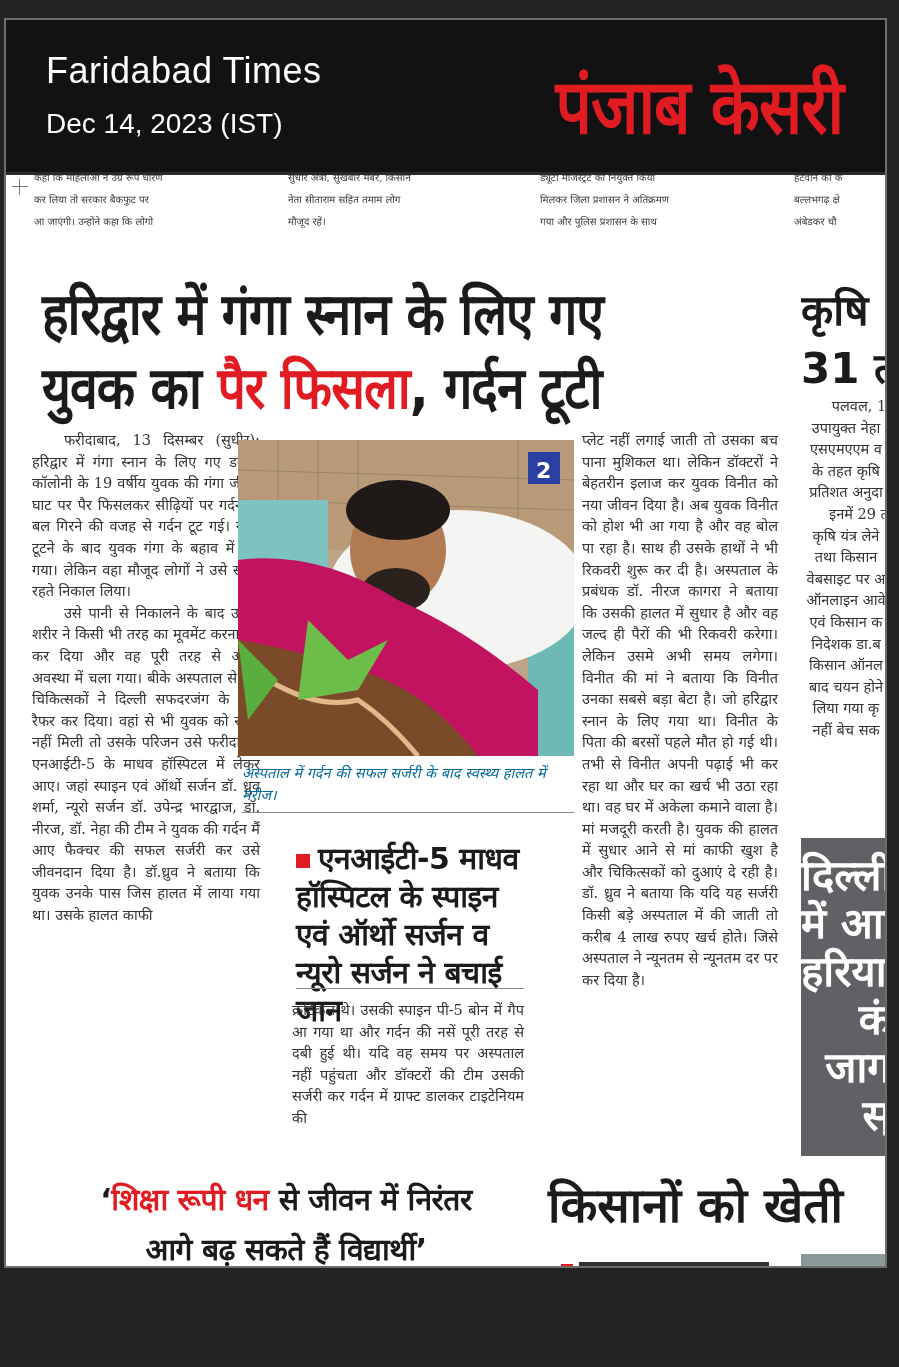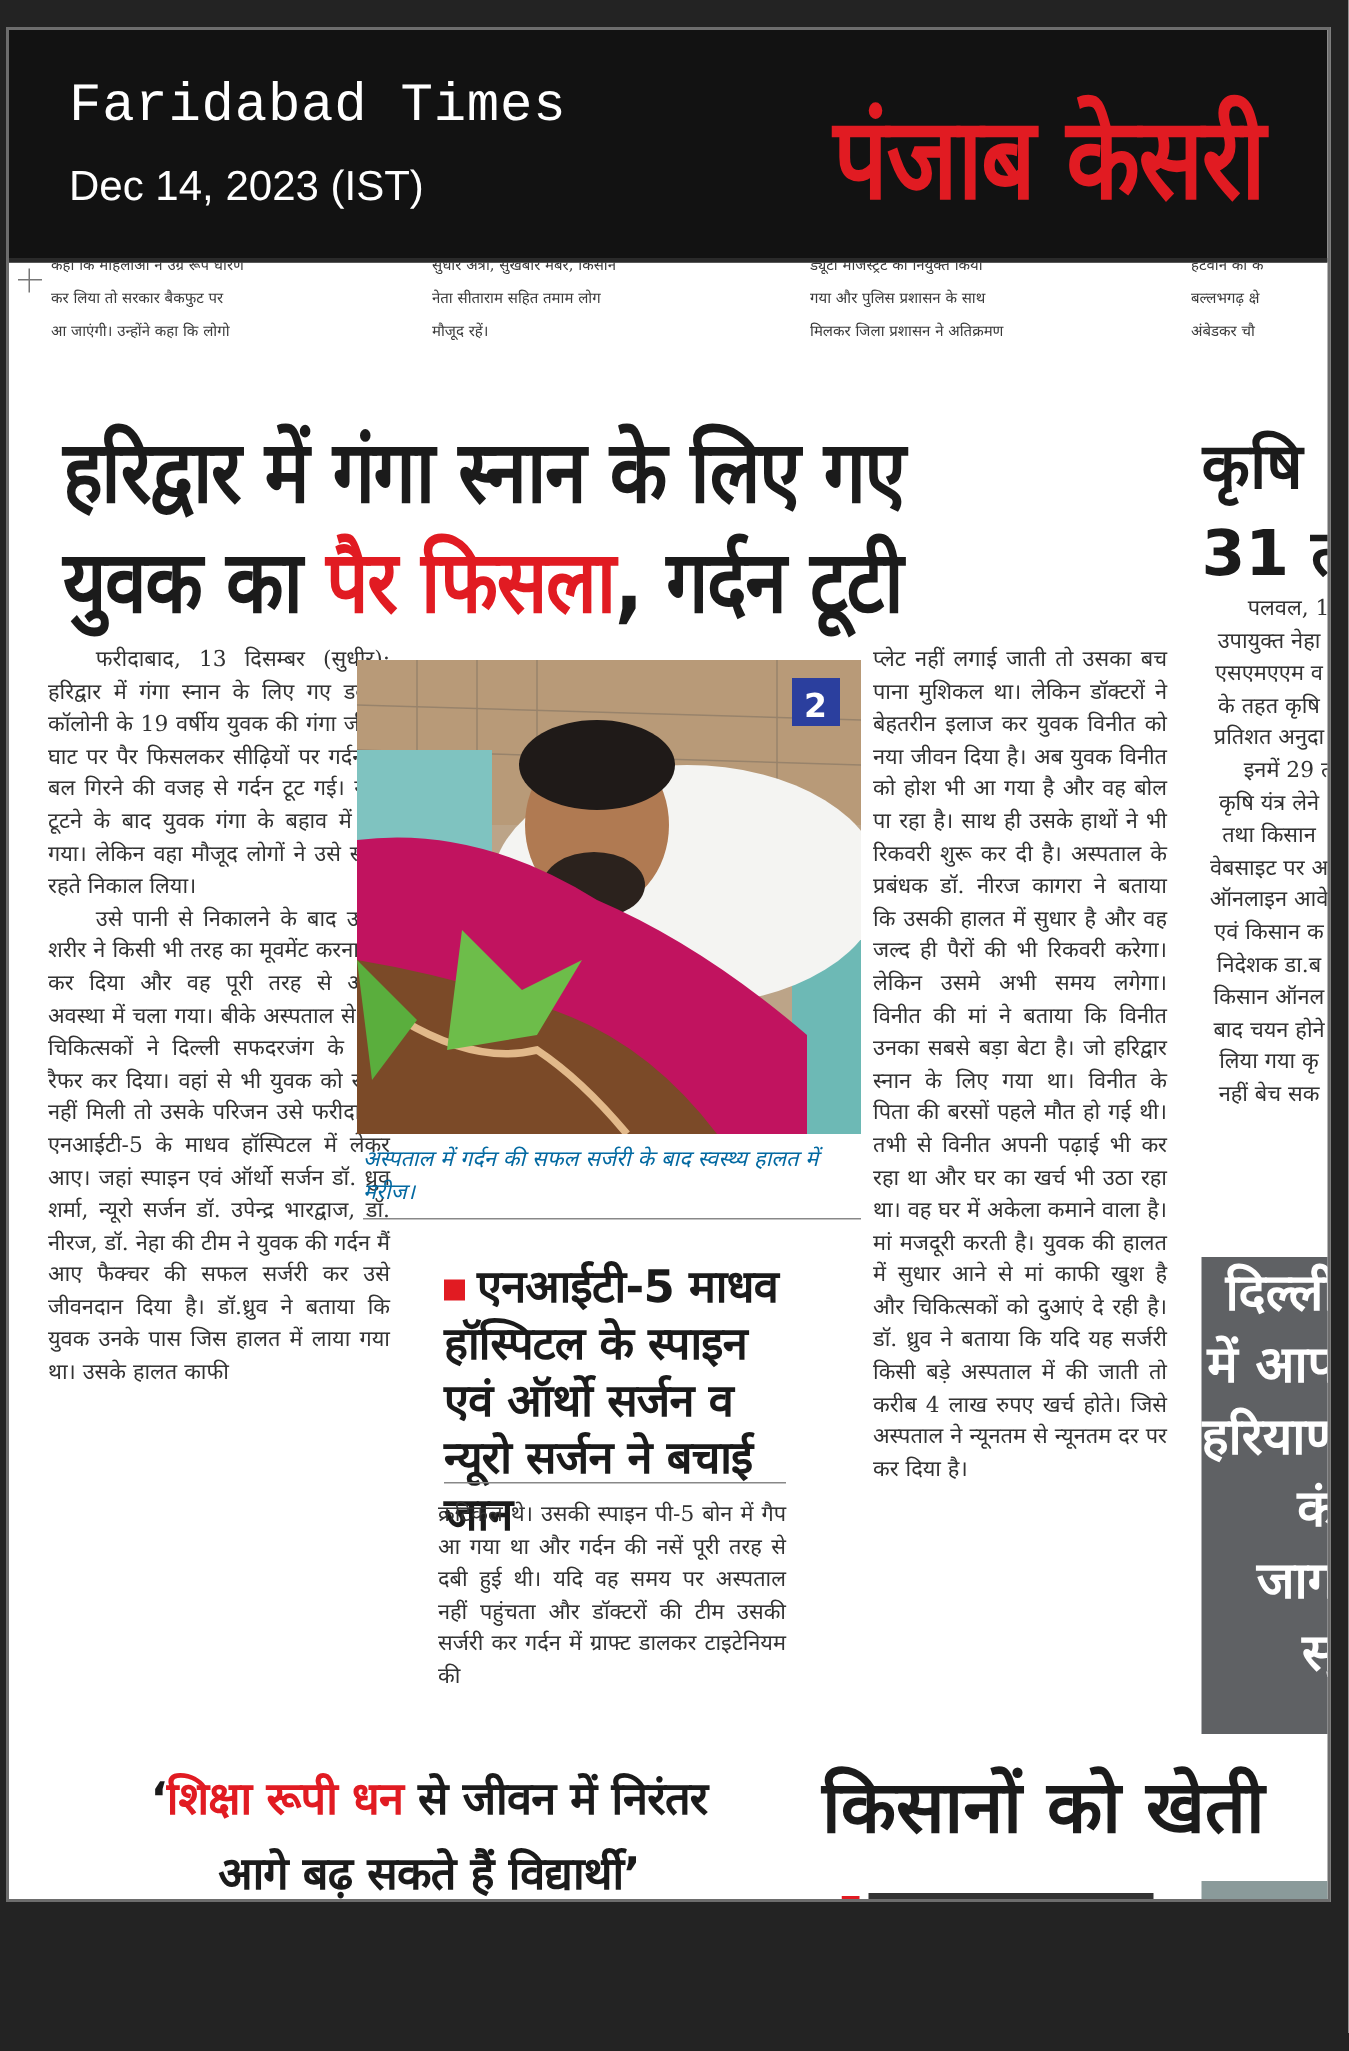--- a/index.html
+++ b/index.html
@@ -13,21 +13,21 @@
     position: absolute; left: 4px; top: 18px; width: 883px; height: 1250px;
     border: 2px solid #6d6d6d; background: #ffffff; overflow: hidden;
     box-sizing: border-box;
   }
   .masthead {
     position: absolute; left: 0; top: 0; width: 100%; height: 152px;
     background: #121212; border-bottom: 3px solid #2a2a2a;
   }
   .mh-title {
     position: absolute; left: 40px; top: 30px; color: #fff;
-    font-family: Liberation Mono, monospace; font-size: 36px; letter-spacing: 0.5px;
+    font-family: Liberation Sans, sans-serif; font-size: 36px; letter-spacing: 0.5px;
   }
   .mh-date {
     position: absolute; left: 40px; top: 88px; color: #fff;
     font-family: "Liberation Sans", sans-serif; font-size: 28px;
   }
   .mh-logo {
     position: absolute; right: 42px; top: 40px; color: #e11b22;
     font-family: "DejaVu Sans", sans-serif; font-weight: bold; font-size: 64px;
     line-height: 80px; letter-spacing: -1px; transform: scaleY(1.18); transform-origin: top;
   }
@@ -80,22 +80,22 @@
     font-weight: bold; font-size: 30px; line-height: 38px; color: #1b1b1b;
     letter-spacing: -0.5px;
   }
   .subhead .bullet {
     display: inline-block; width: 14px; height: 14px; background: #e11b22;
     margin-right: 8px; vertical-align: middle;
   }
 
   .promo {
     position: absolute; left: 795px; top: 818px; width: 90px; height: 318px;
-    background: #5f6164; color: #fff; font-weight: bold; font-size: 34px;
-    line-height: 48px; text-align: right; overflow: hidden; padding-top: 0;
+    background: #5f6164; color: #fff; font-weight: bold; font-size: 42px;
+    line-height: 48px; text-align: right; overflow: hidden; padding-top: 14px;
     box-sizing: border-box; white-space: nowrap;
   }
   .promo span { display: block; padding-right: 0; }
 
   .quote-head {
     position: absolute; left: 40px; top: 1155px; width: 480px; text-align: center;
     font-weight: bold; font-size: 30px; line-height: 50px; color: #1b1b1b; letter-spacing: -0.5px;
   }
   .quote-head .red { color: #e11b22; }
   .kisan-head {
@@ -131,22 +131,22 @@
       <div>कर लिया तो सरकार बैकफुट पर</div>
       <div>आ जाएंगी। उन्होंने कहा कि लोगो</div>
     </div>
     <div class="col" style="left:282px;width:230px;">
       <div class="crop-top">सुधार अत्री, सुखबीर मेंबर, किसान</div>
       <div>नेता सीताराम सहित तमाम लोग</div>
       <div>मौजूद रहें।</div>
     </div>
     <div class="col" style="left:534px;width:232px;">
       <div class="crop-top">ड्यूटी मजिस्ट्रेट को नियुक्त किया</div>
+      <div>मिलकर जिला प्रशासन ने अतिक्रमण</div>
       <div>गया और पुलिस प्रशासन के साथ</div>
-      <div>मिलकर जिला प्रशासन ने अतिक्रमण</div>
     </div>
     <div class="col" style="left:788px;width:95px;white-space:nowrap;">
       <div class="crop-top">हटवाने का क</div>
       <div>बल्लभगढ़ क्षे</div>
       <div>अंबेडकर चौ</div>
     </div>
   </div>
 
   <div class="headline">
     <div>हरिद्वार में गंगा स्नान के लिए गए</div>

